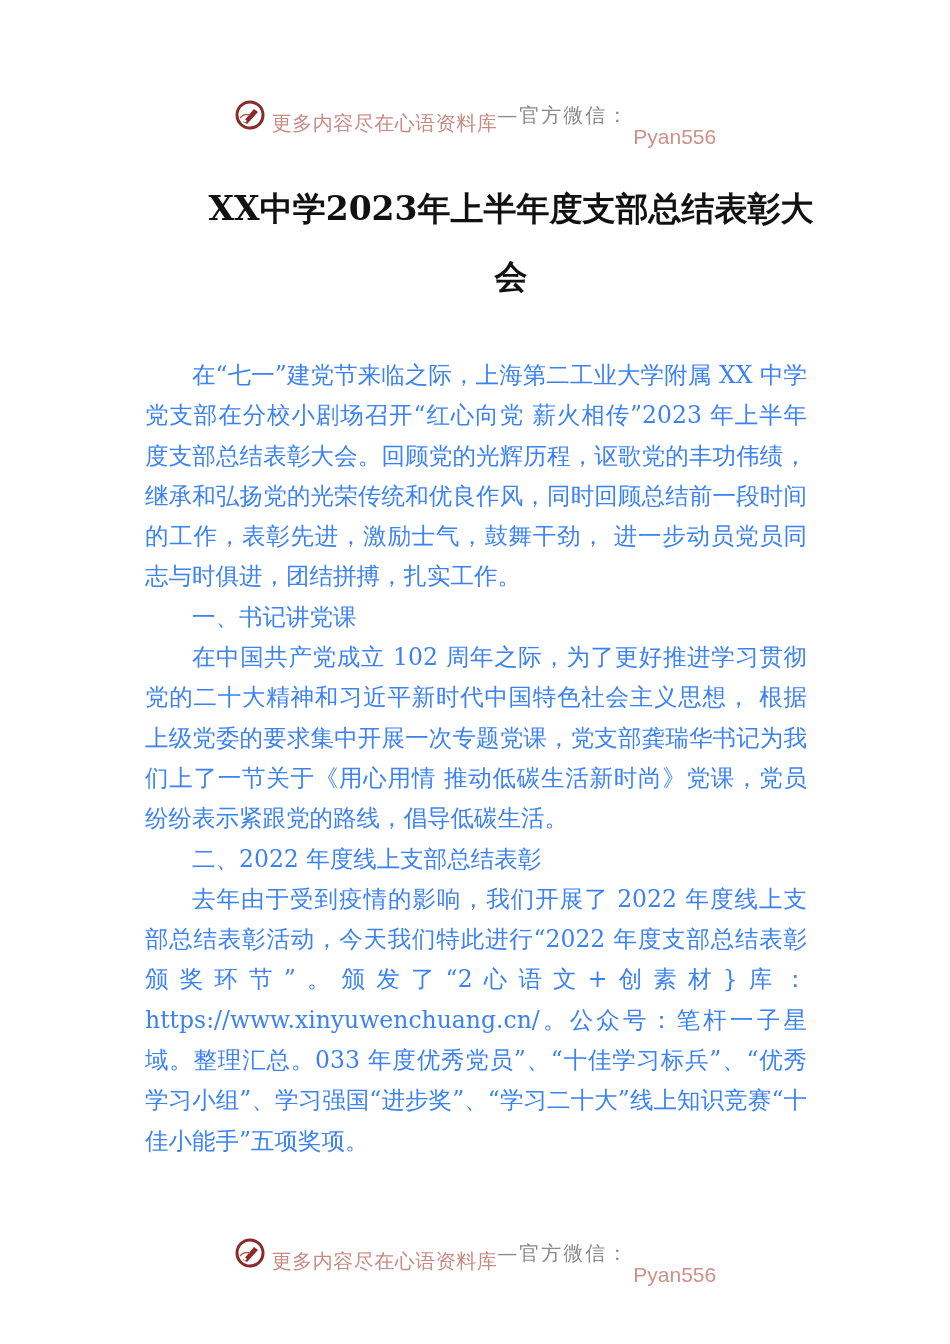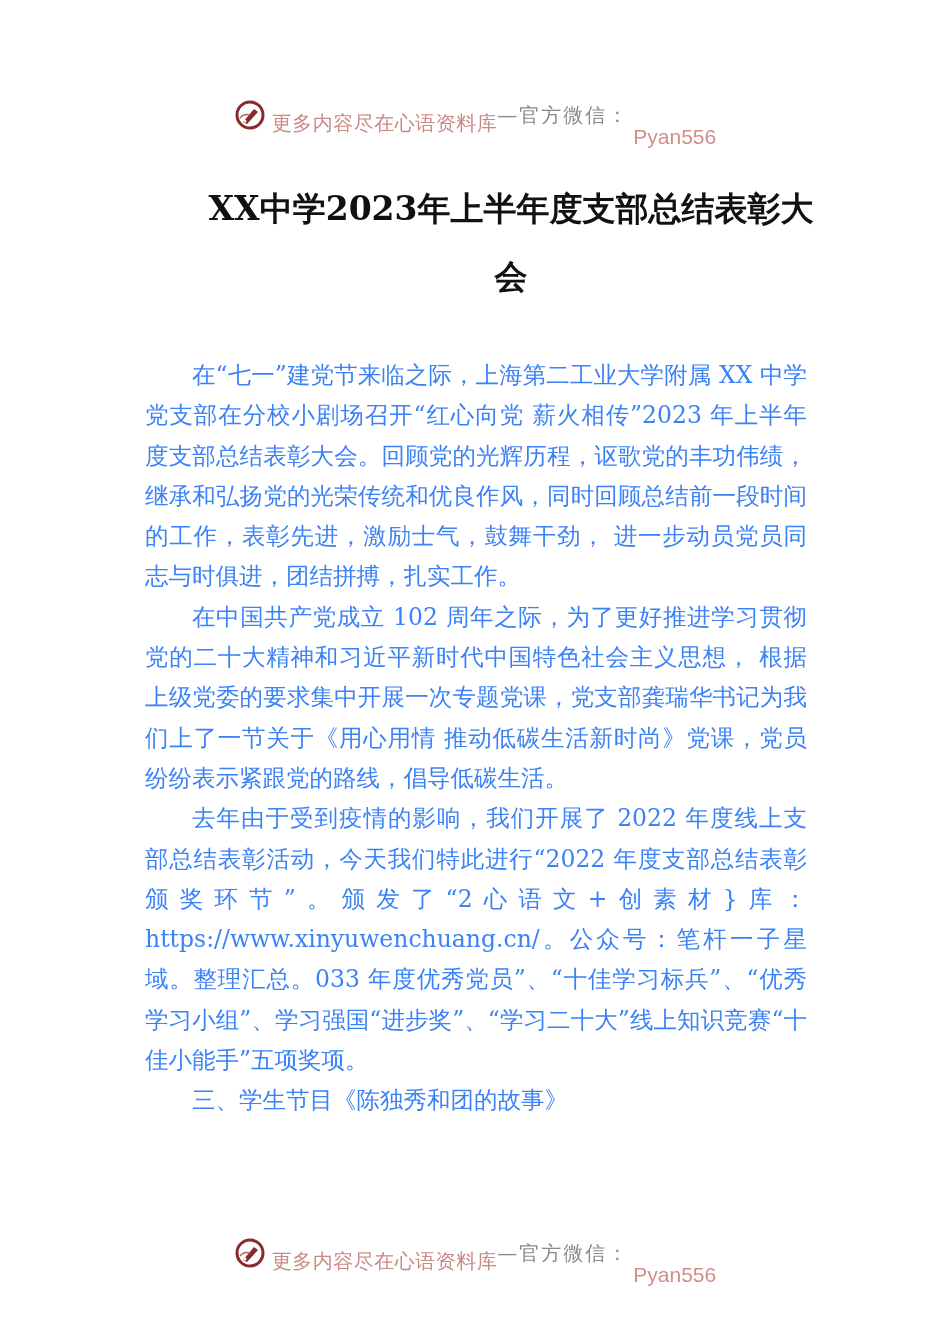--- a/index.html
+++ b/index.html
@@ -38,23 +38,24 @@
   <span class="wm-gray">—</span>
   <span class="wm-gray">官方微信：</span>
   <span class="wm-id">Pyan556</span>
 </div>
 
 <div class="title l1">XX中学2023年上半年度支部总结表彰大</div>
 <div class="title l2">会</div>
 
 <div class="body-text">
   <p class="indent">在“七一”建党节来临之际，上海第二工业大学附属 XX 中学党支部在分校小剧场召开“红心向党 薪火相传”2023 年上半年度支部总结表彰大会。回顾党的光辉历程，讴歌党的丰功伟绩，继承和弘扬党的光荣传统和优良作风，同时回顾总结前一段时间的工作，表彰先进，激励士气，鼓舞干劲， 进一步动员党员同志与时俱进，团结拼搏，扎实工作。</p>
+  <p class="indent">一、书记讲党课</p>
   <p class="indent">在中国共产党成立 102 周年之际，为了更好推进学习贯彻党的二十大精神和习近平新时代中国特色社会主义思想， 根据上级党委的要求集中开展一次专题党课，党支部龚瑞华书记为我们上了一节关于《用心用情 推动低碳生活新时尚》党课，党员纷纷表示紧跟党的路线，倡导低碳生活。</p>
+  <p class="indent">二、2022 年度线上支部总结表彰</p>
   <p class="indent">去年由于受到疫情的影响，我们开展了 2022 年度线上支部总结表彰活动，今天我们特此进行“2022 年度支部总结表彰颁奖环节”。颁发了“2心语文+创素材}库：https://www.xinyuwenchuang.cn/。公众号：笔杆一子星域。整理汇总。033 年度优秀党员”、“十佳学习标兵”、“优秀学习小组”、学习强国“进步奖”、“学习二十大”线上知识竞赛“十佳小能手”五项奖项。</p>
-  <p class="indent">三、学生节目《陈独秀和团的故事》</p>
 </div>
 
 <div class="watermark bottom">
   <svg class="wm-icon" viewBox="0 0 32 32">
     <circle cx="16" cy="16" r="13" fill="none" stroke="#8b2a2a" stroke-width="3"></circle>
     <path d="M9 23 L20 10 L24 13 L13 25 Z" fill="#8b2a2a"></path>
     <path d="M6 19 Q10 14 16 16" fill="none" stroke="#b0605a" stroke-width="1.5"></path>
     <circle cx="11" cy="22" r="1.5" fill="#fff"></circle>
   </svg>
   <span class="wm-red">更多内容尽在心语资料库</span>

